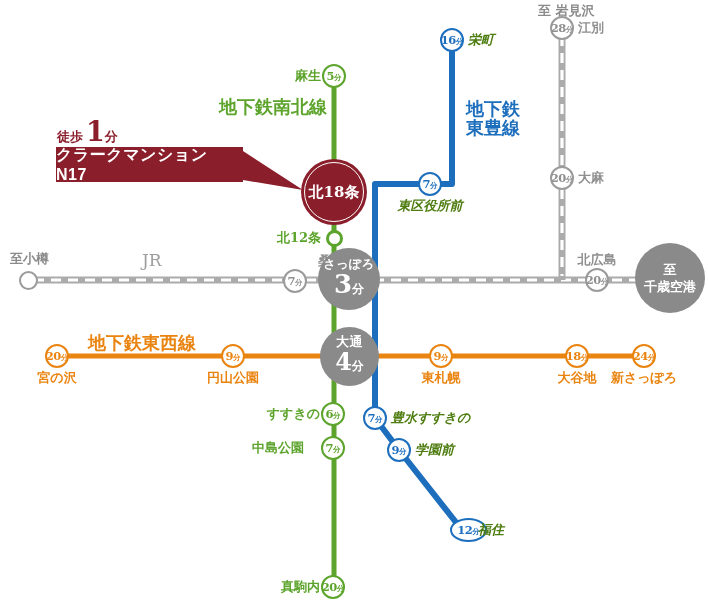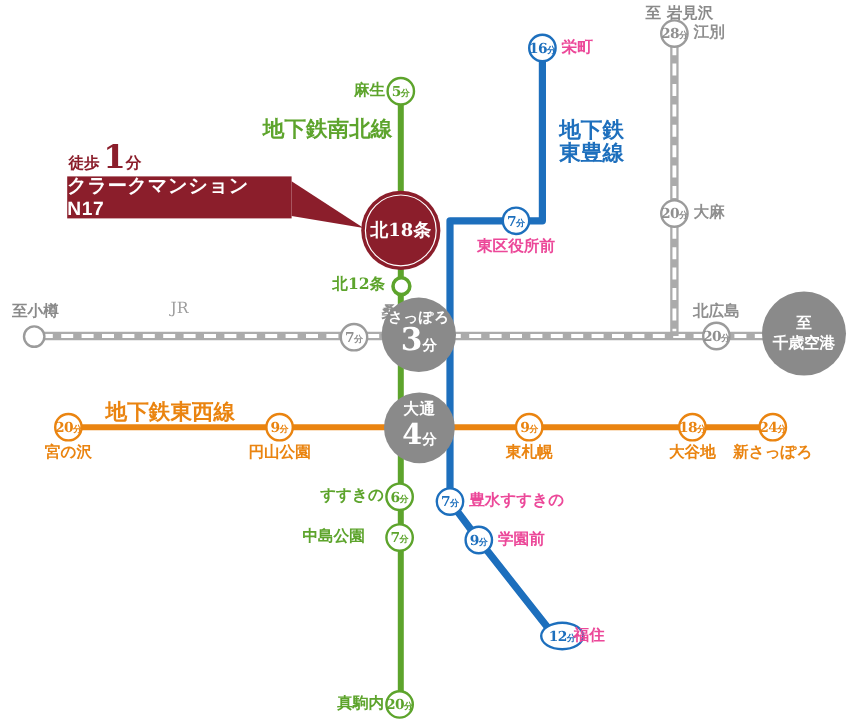--- a/index.html
+++ b/index.html
@@ -16,21 +16,21 @@
   .station.small{border-width:3px;}
   .line-green{border-color:#5da42c;color:#5da42c;}
   .line-blue{border-color:#1d6fbd;color:#1d6fbd;}
   .line-orange{border-color:#ea8410;color:#ea8410;}
   .line-jr{border-color:#9b9b9b;color:#8f8f8f;}
 
   
   .st-label{position:absolute;font-size:13px;font-weight:bold;white-space:nowrap;
             line-height:18px;z-index:3;}
   .lbl-green{color:#5da42c;}
-  .lbl-blue{color:#ec4899;}
+  .lbl-blue{color:#4d7c0f;font-style:italic;}
   .lbl-orange{color:#ea8410;}
   .lbl-jr{color:#8f8f8f;}
 
   
   .hub{position:absolute;border-radius:50%;color:#fff;display:flex;flex-direction:column;
        align-items:center;justify-content:center;z-index:4;background:#8a8a8a;text-align:left;}
   .hub .hub-label{font-size:12px;font-weight:bold;letter-spacing:0.5px;line-height:14px;}
   .hub .hub-min{display:flex;align-items:baseline;line-height:26px;}
   .hub .hub-min .big{font-size:26px;font-weight:bold;}
   .hub .hub-min .small-u{font-size:12px;font-weight:bold;}
@@ -42,21 +42,21 @@
   #hub-chitose .hub-line{font-size:13px;font-weight:bold;line-height:17px;}
   #hub-kita18jo{left:301px;top:159px;width:66px;height:66px;background:#8b1e2b;}
   #hub-kita18jo::after{content:"";position:absolute;inset:3px;border:1.5px solid #fff;border-radius:50%;}
   #hub-kita18jo .hub-label{font-size:15px;letter-spacing:0;}
 
   
   .line-label{position:absolute;font-size:18px;font-weight:bold;white-space:nowrap;z-index:2;}
   #namboku-label{left:213px;top:95px;width:114px;text-align:right;color:#5da42c;}
   #toho-label{left:466px;top:99px;color:#1d6fbd;line-height:19px;}
   #tozai-label{left:88px;top:331px;color:#ea8410;}
-  #jr-label{left:142px;top:250px;color:#9e9e9e;font-weight:normal;font-size:13px;}
+  #jr-label{left:142px;top:250px;color:#9e9e9e;font-weight:normal;font-size:17px;}
 
   .gray-text{position:absolute;font-size:13px;font-weight:bold;color:#8a8a8a;white-space:nowrap;z-index:2;}
   #otaru-label{left:10px;top:250px;}
   #iwamizawa-label{left:538px;top:2px;}
 
   
   #walk-row{position:absolute;left:57px;top:116px;display:flex;align-items:baseline;
             color:#8b1e2b;z-index:5;}
   #walk-row .walk-prefix{font-size:13px;font-weight:bold;}
   #walk-row .walk-value{font-size:27px;font-weight:bold;margin-left:3px;}

